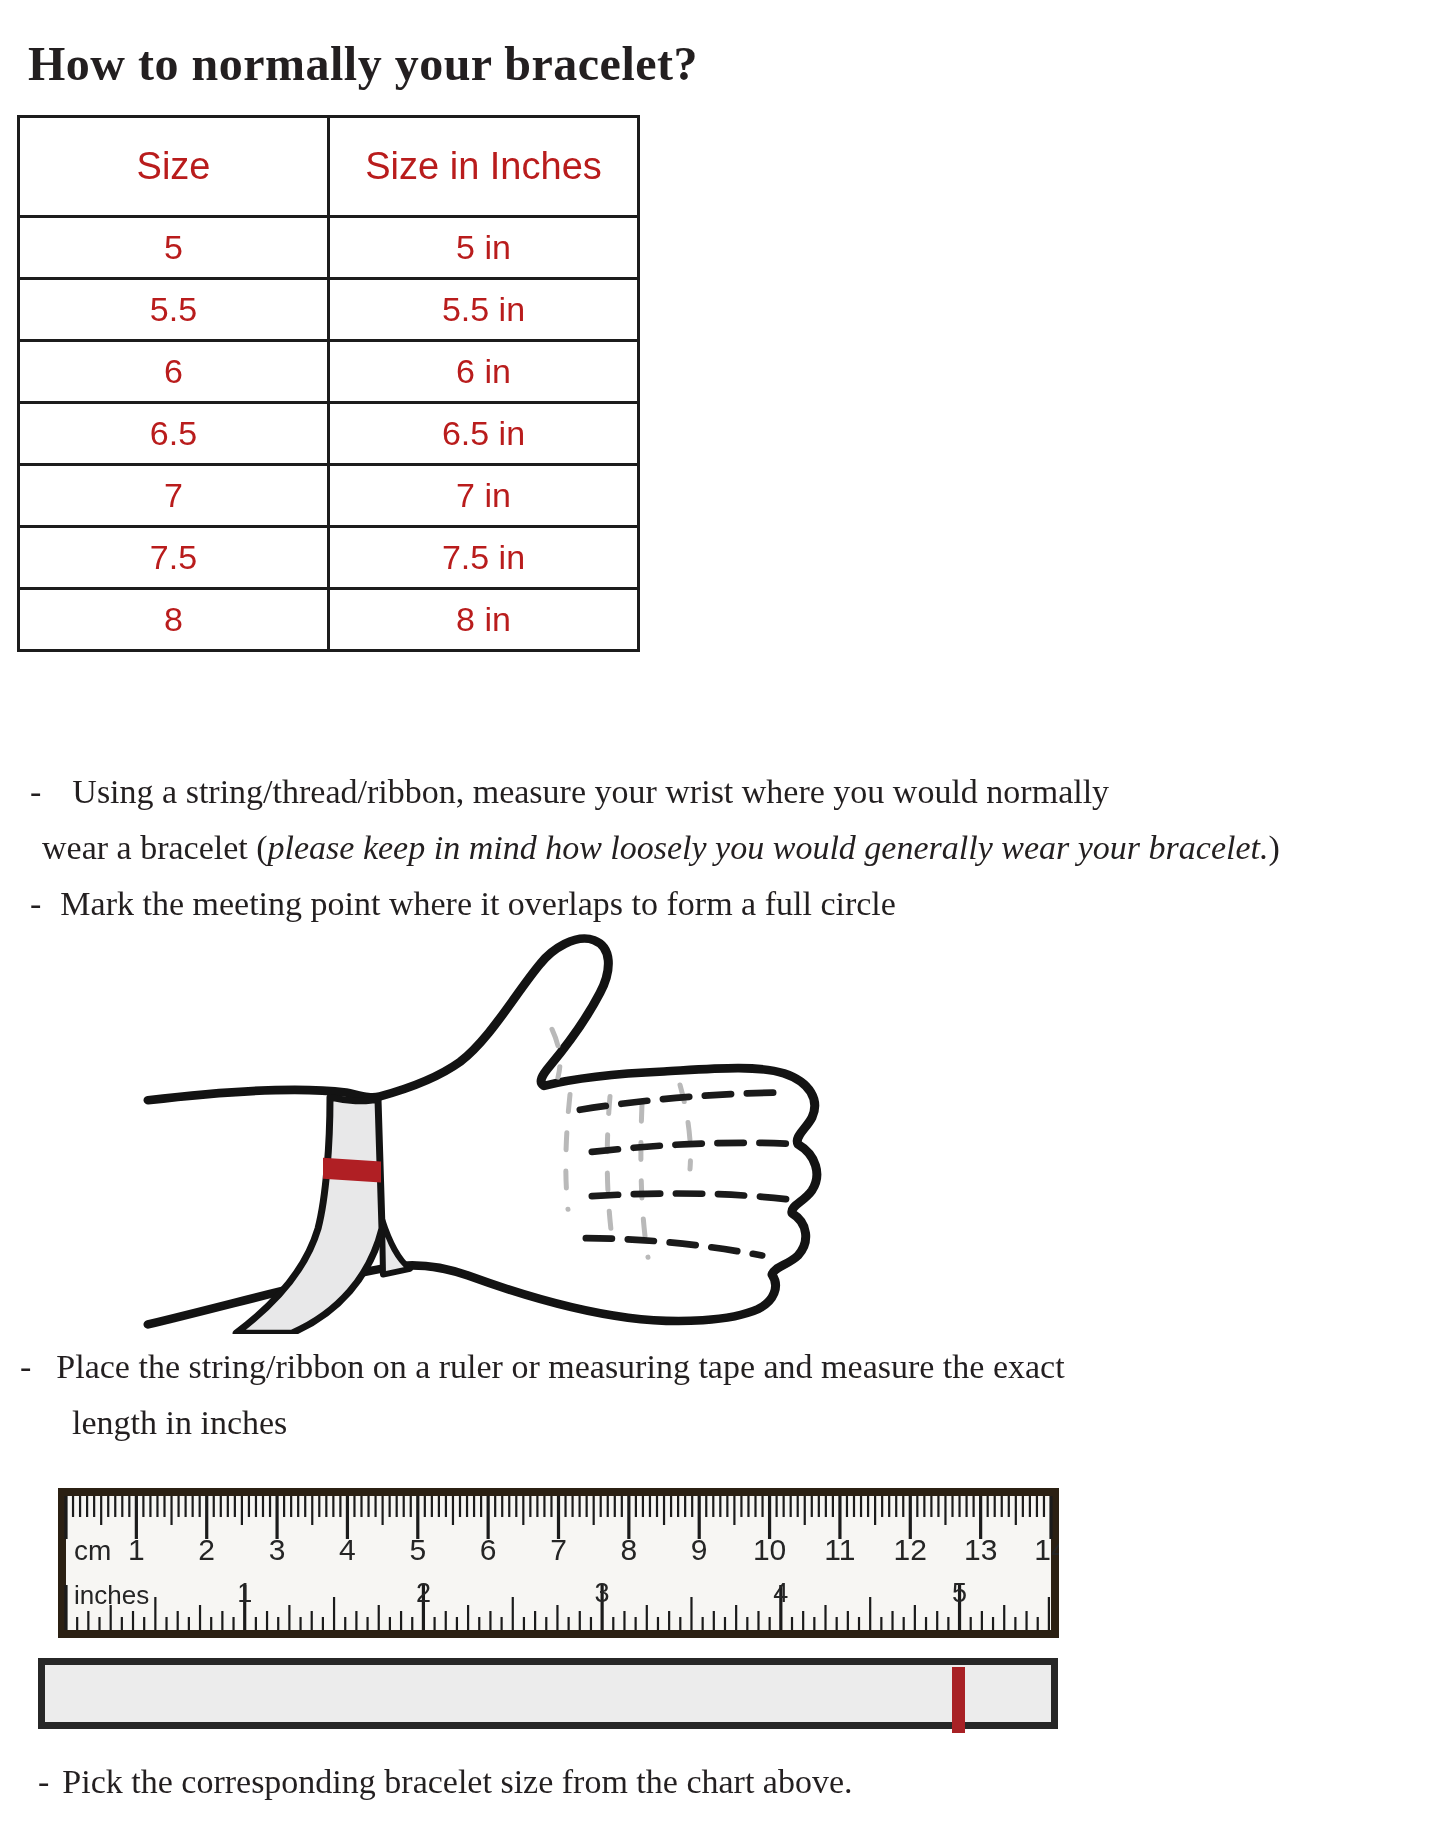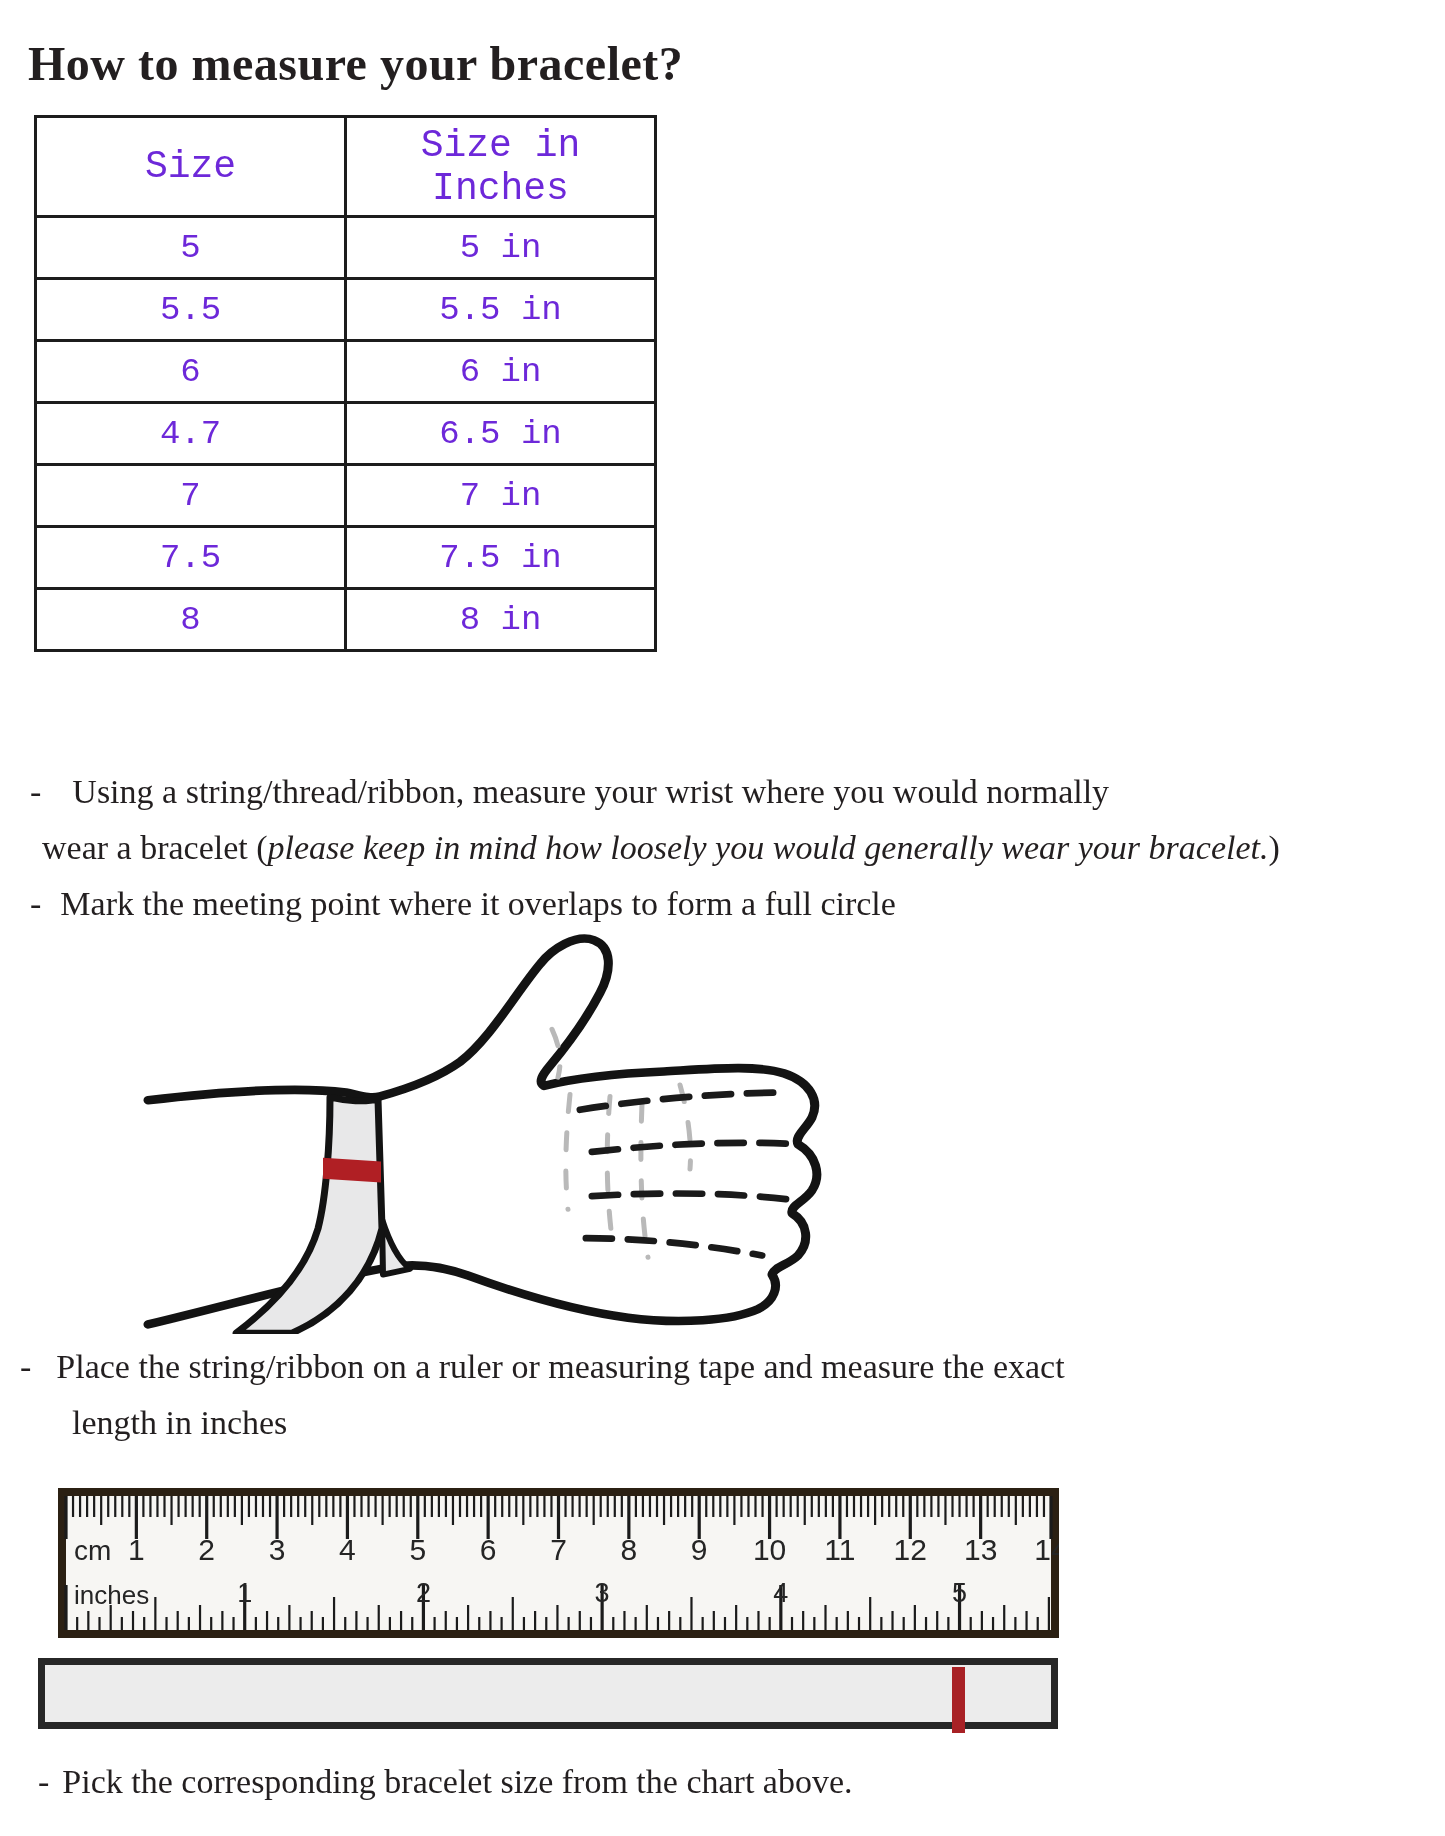--- a/index.html
+++ b/index.html
@@ -6,23 +6,23 @@
   .page {
     position:relative; width:1445px; height:1836px; background:#ffffff;
     font-family:"Liberation Serif", serif; color:#231f20; overflow:hidden;
   }
   .title {
     position:absolute; left:28px; top:4px;
     font-size:48px; font-weight:bold; letter-spacing:0.5px;
   }
   
   .size-table {
-    position:absolute; left:34px; top:115px;
+    position:absolute; left:17px; top:115px;
     border-collapse:collapse; table-layout:fixed;
-    font-family:Liberation Mono, monospace; color:#6d28d9;
+    font-family:Liberation Sans, sans-serif; color:#b91c1c;
   }
   .size-table th, .size-table td {
     border:3px solid #1c1c1c; text-align:center; vertical-align:middle;
     font-weight:normal; padding:0;
   }
   .size-table th { width:307px; height:97px; font-size:38px; }
   .size-table td { height:59px; font-size:34px; }
   
   .note {
     position:absolute; left:682px; top:449px; width:600px;
@@ -48,21 +48,21 @@
   }
   .red-mark {
     position:absolute; left:907px; top:2px; width:13px; height:66px;
   }
 </style>
 </head>
 <body>
 
 <div class="page">
 
-  <h1 class="title">How to measure your bracelet?</h1>
+  <h1 class="title">How to normally your bracelet?</h1>
 
   <table class="size-table">
     <thead>
       <tr id="table-head-row">
           <th>Size</th>
           <th>Size in Inches</th>
         </tr>
     </thead>
     <tbody id="table-body">
         <tr>
@@ -71,21 +71,21 @@
         </tr>
         <tr>
           <td>5.5</td>
           <td>5.5 in</td>
         </tr>
         <tr>
           <td>6</td>
           <td>6 in</td>
         </tr>
         <tr>
-          <td>4.7</td>
+          <td>6.5</td>
           <td>6.5 in</td>
         </tr>
         <tr>
           <td>7</td>
           <td>7 in</td>
         </tr>
         <tr>
           <td>7.5</td>
           <td>7.5 in</td>
         </tr>

